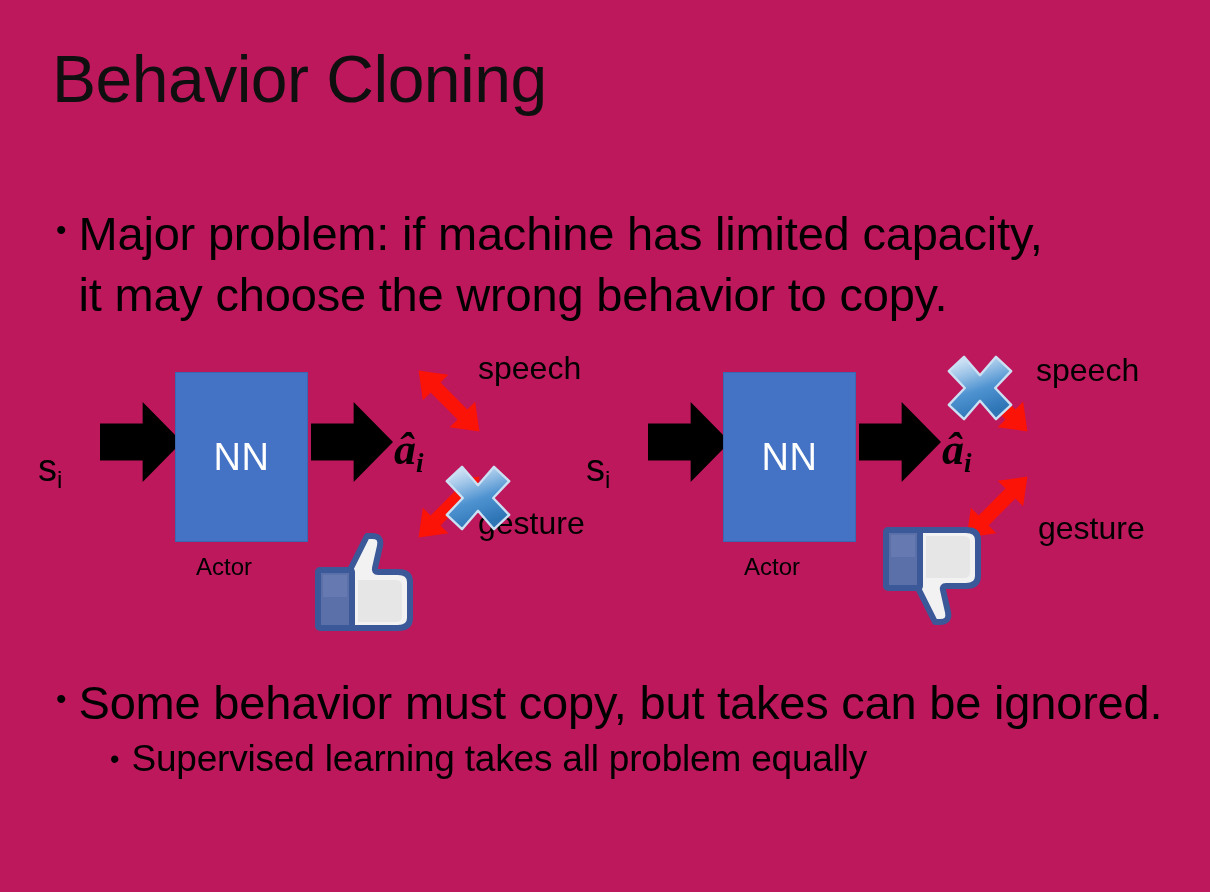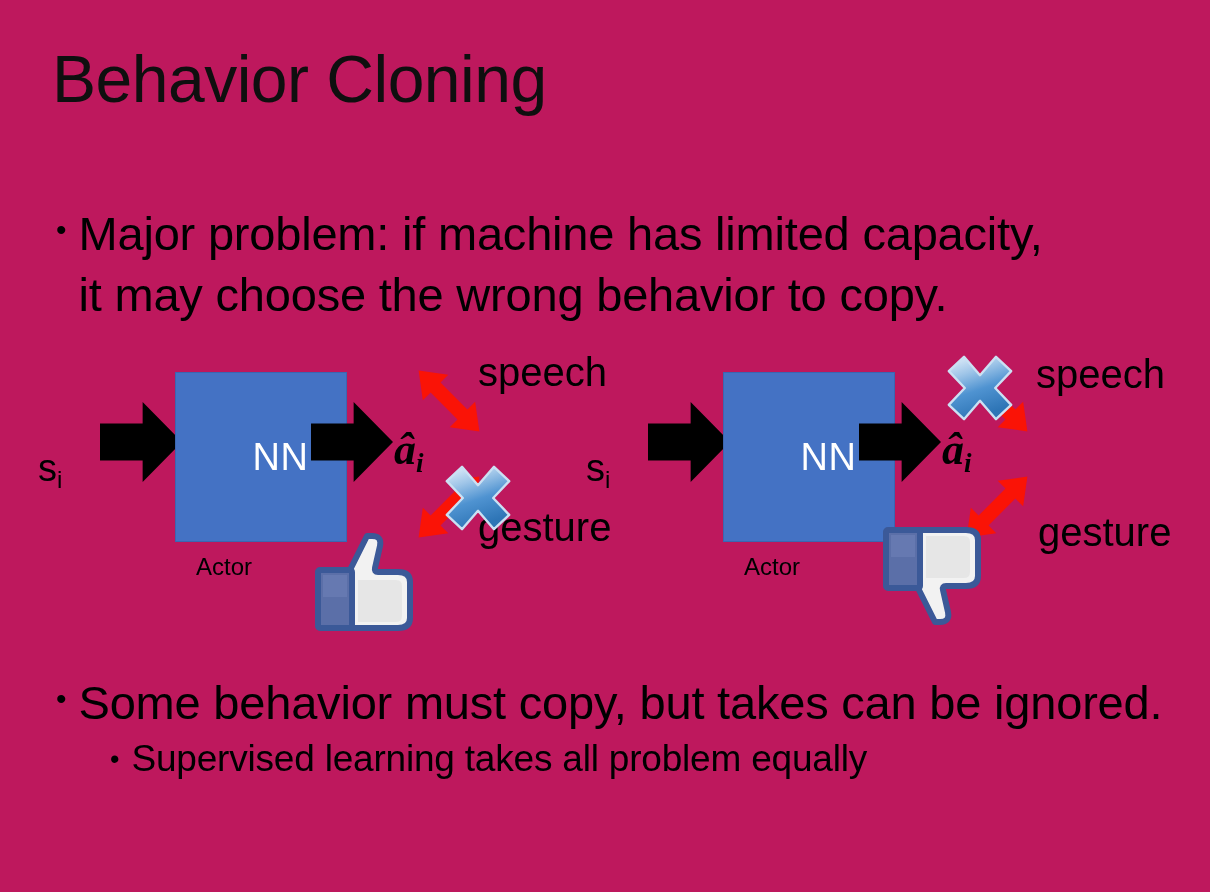--- a/index.html
+++ b/index.html
@@ -108,21 +108,20 @@
   }
 
   
   .nn-box {
     position: absolute;
     background: #4472C4;
     border: 1px solid #3B66B0;
     display: flex;
     align-items: center;
     justify-content: center;
-    padding-left: 39px;
   }
   .nn-box .nn-text {
     color: #ffffff;
     font-size: 38px;
     line-height: 1;
     letter-spacing: 0.5px;
   }
 
   .actor-label {
     position: absolute;
@@ -150,21 +149,21 @@
 
   
   .red-arrow {
     position: absolute;
     transform-origin: 50% 50%;
   }
 
   
   .outcome-label {
     position: absolute;
-    font-size: 40px;
+    font-size: 32px;
     line-height: 1;
     color: #000;
     white-space: nowrap;
   }
 
   
   .blue-x {
     position: absolute;
   }
 

